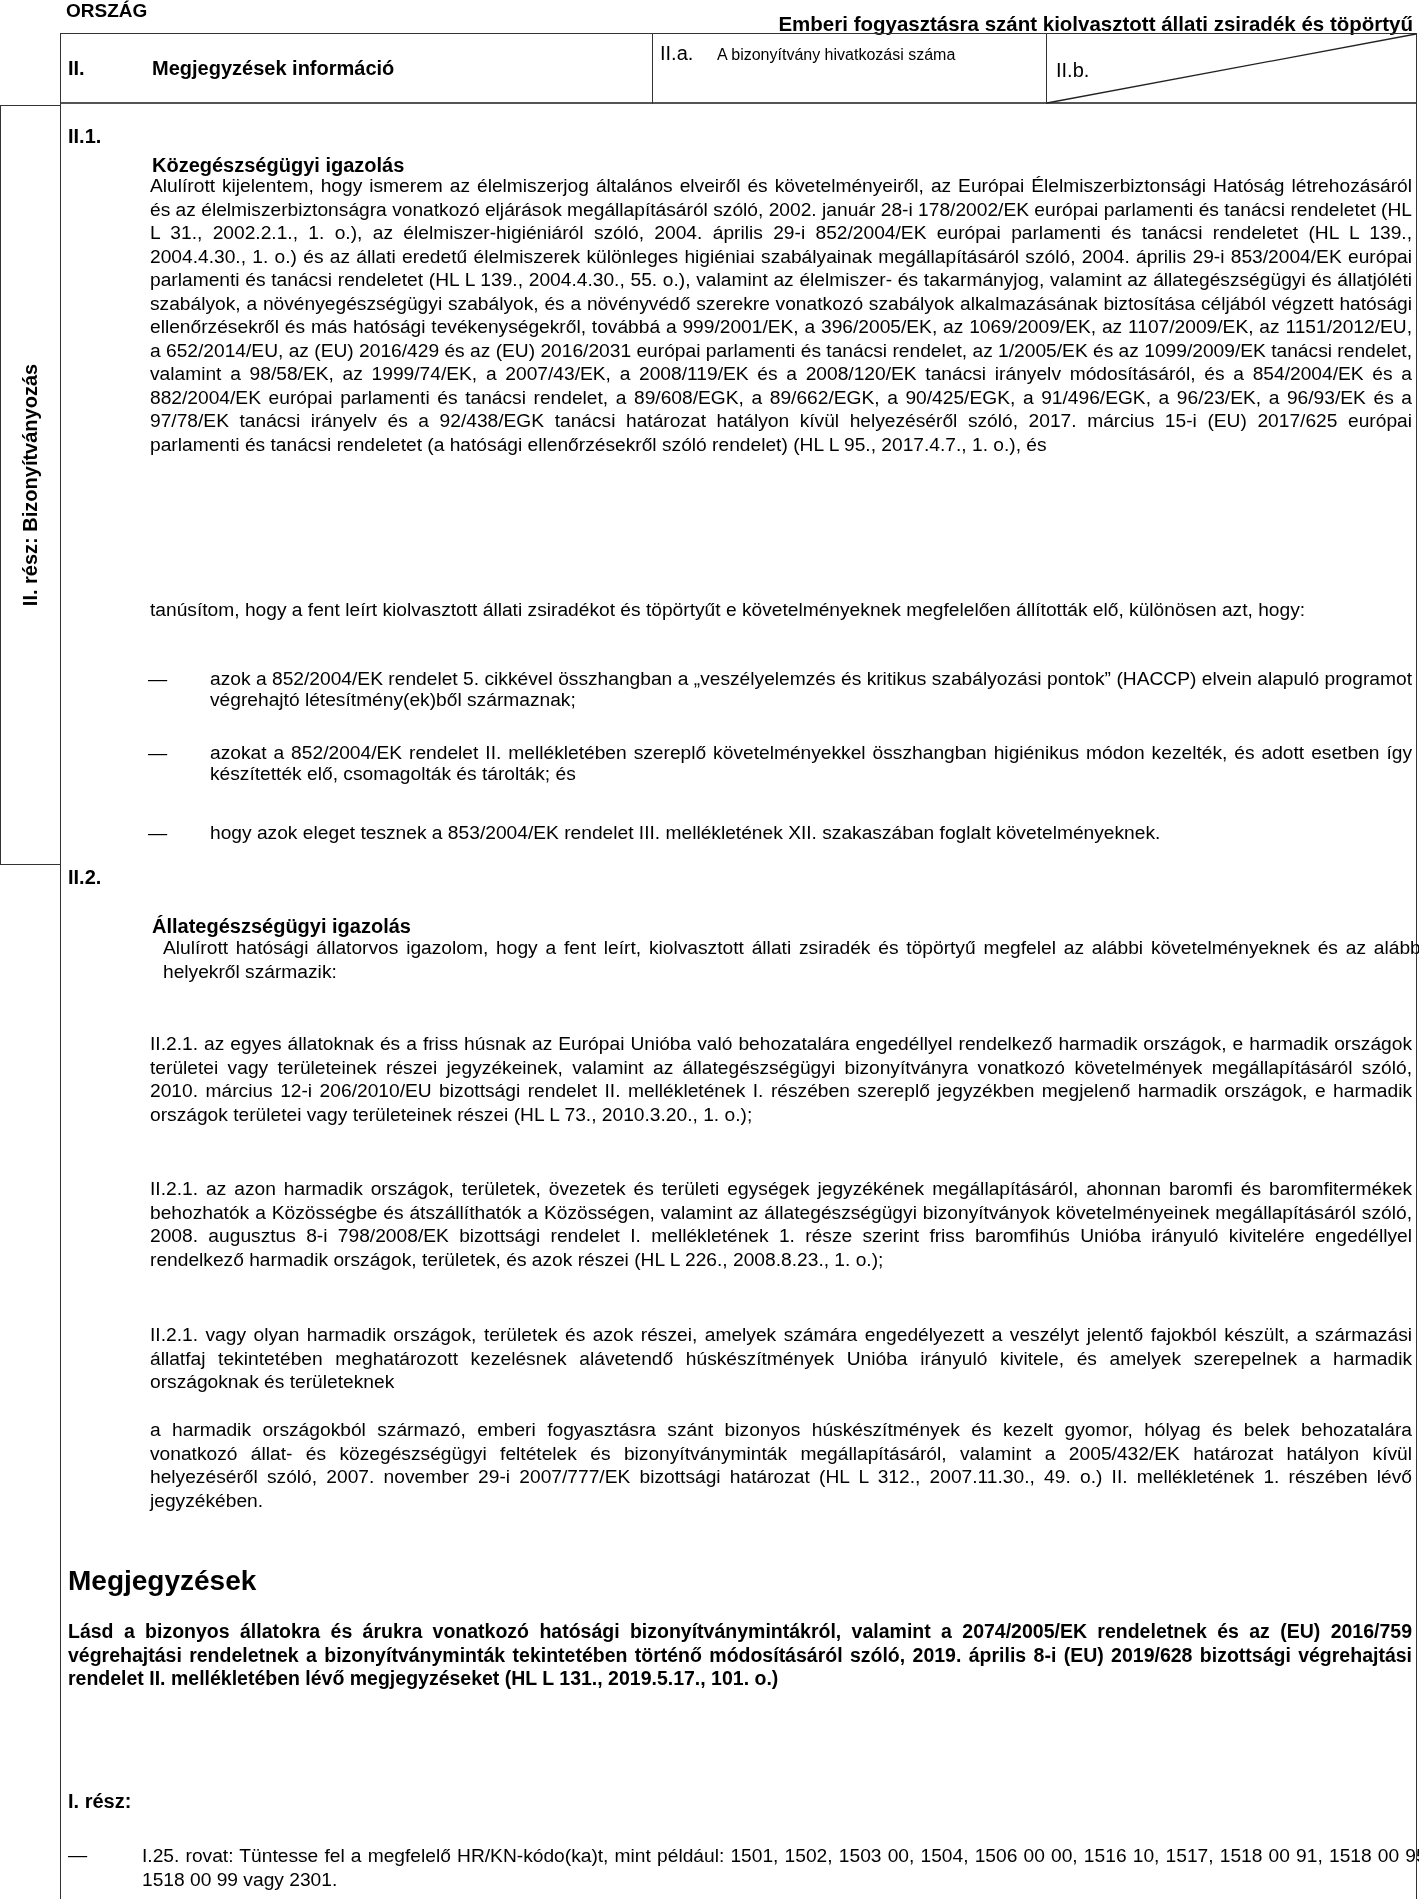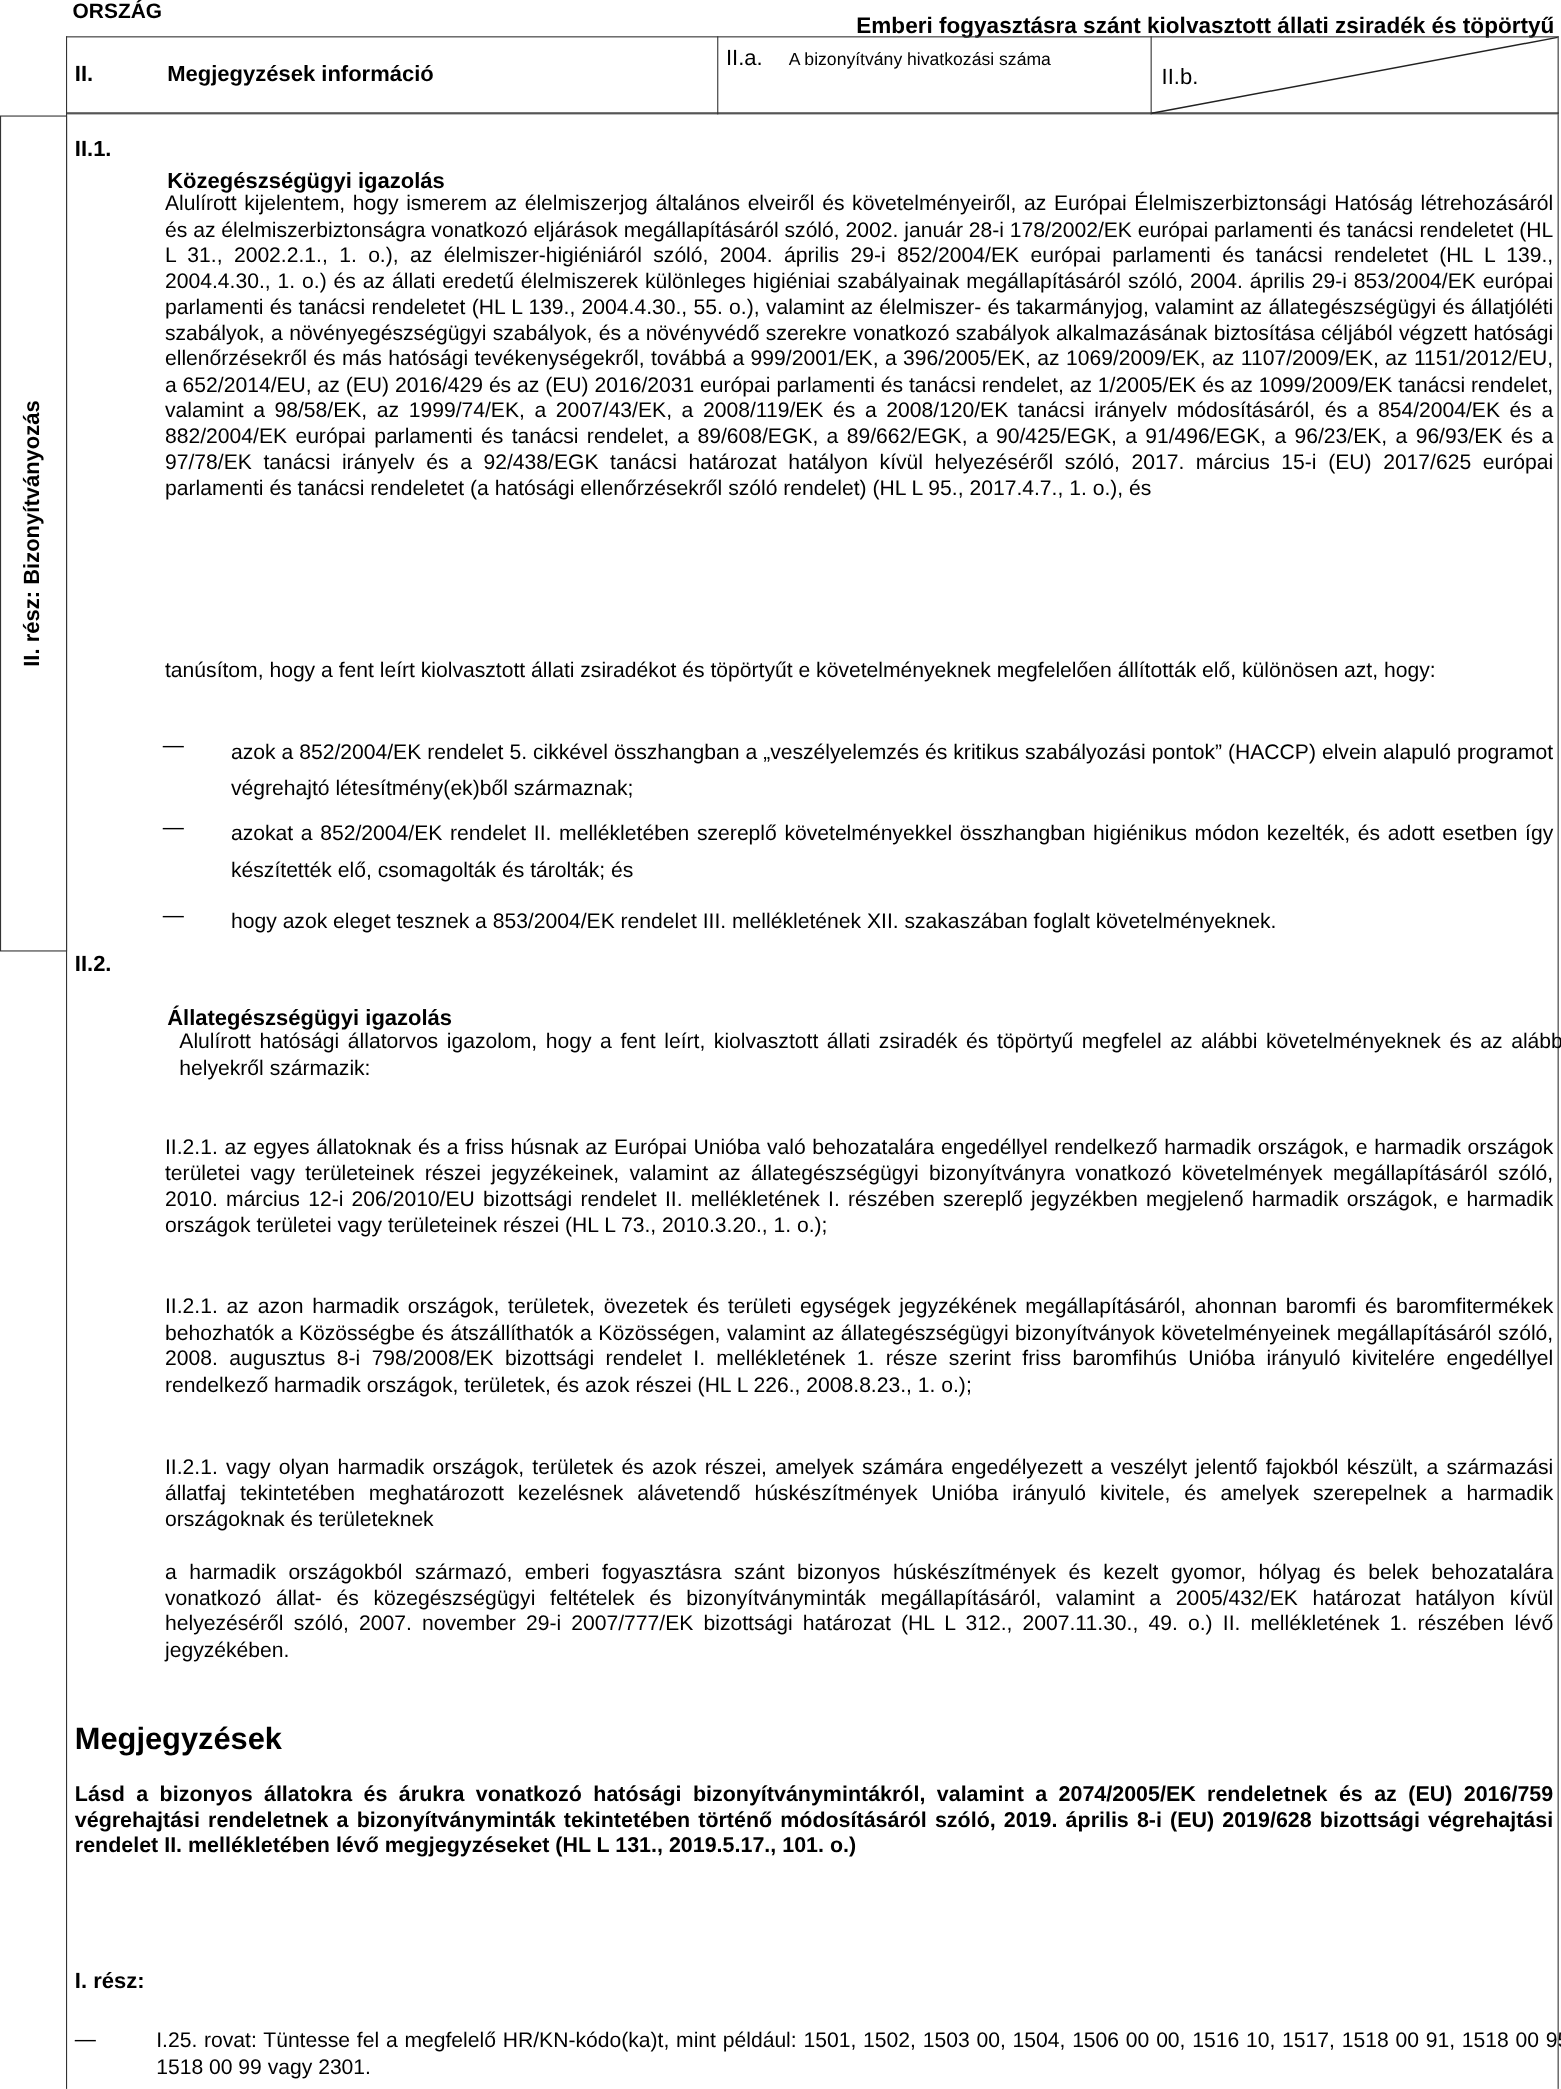--- a/index.html
+++ b/index.html
@@ -29,21 +29,21 @@
   #side-box { left: 0px; top: 105px; width: 61px; height: 760px;
     border-top: 1.5px solid #333; border-right: 1.5px solid #333; border-bottom: 1.5px solid #333; border-left: 1.5px solid #333; box-sizing: border-box; }
   #side-label { left: 30px; top: 485px; transform: translate(-50%, -50%) rotate(-90deg);
     font-weight: bold; font-size: 20px; white-space: nowrap; }
 
   .sub-num { font-weight: bold; font-size: 20px; }
   .sub-title { font-weight: bold; font-size: 20px; }
 
   .para { position: absolute; left: 150px; width: 1262px; font-size: 19.2px; line-height: 23.5px; text-align: justify; }
   .bullet { position: absolute; left: 148px; font-size: 19.2px; }
-  .bullet-text { position: absolute; left: 210px; width: 1202px; font-size: 19.2px; line-height: 33px; text-align: justify; }
+  .bullet-text { position: absolute; left: 210px; width: 1202px; font-size: 19.2px; line-height: 21px; text-align: justify; }
   .bold { font-weight: bold; }
 </style>
 </head>
 <body>
 
 <div id="country" class="abs">ORSZÁG</div>
 <div id="doc-title" class="abs">Emberi fogyasztásra szánt kiolvasztott állati zsiradék és töpörtyű</div>
 
 <div id="header-row" class="abs"></div>
 <div id="sec-num" class="abs">II.</div>

